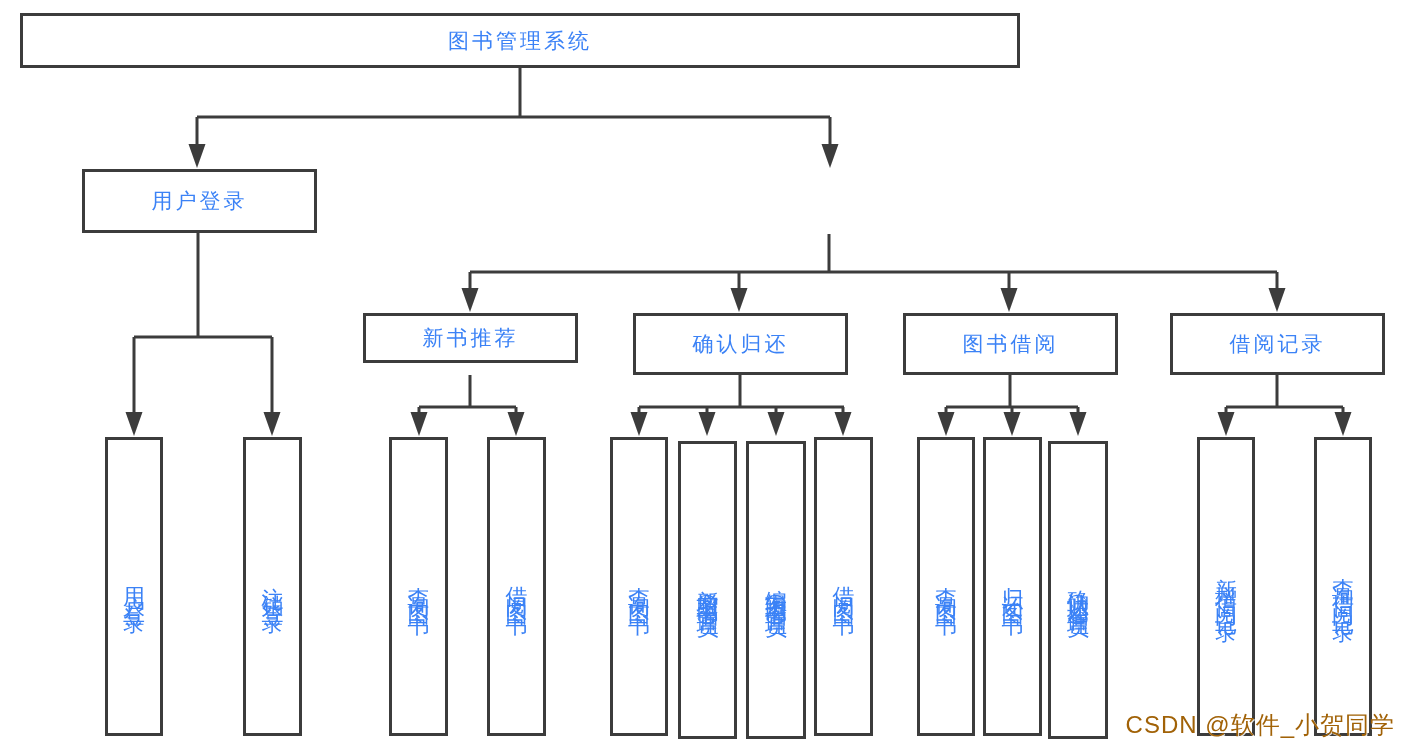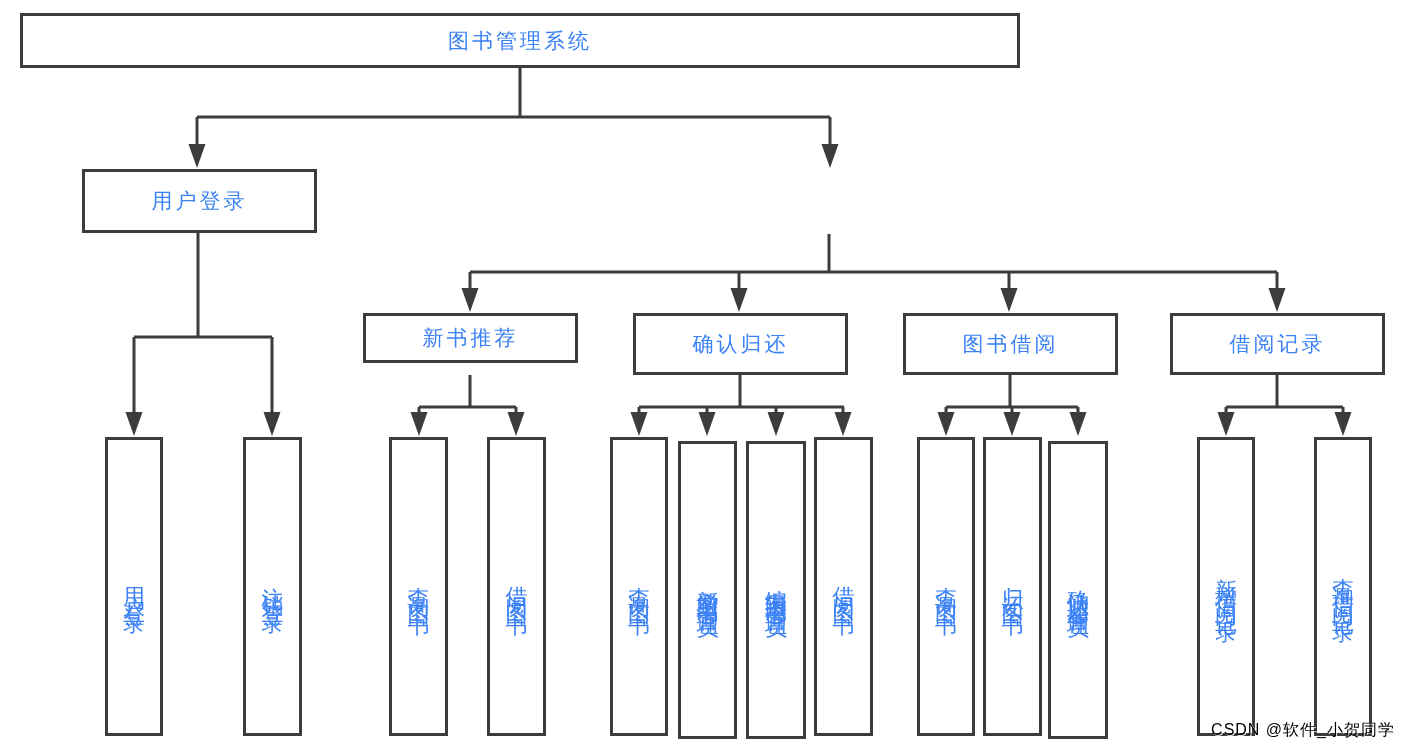--- a/index.html
+++ b/index.html
@@ -36,23 +36,23 @@
     text-orientation: mixed;
     font-size: 22px;
     letter-spacing: 9px;
     white-space: normal;
   }
   .vnode.long { letter-spacing: 4px; }
   .watermark {
     position: absolute;
     right: 10px;
     bottom: 6px;
-    font-size: 16px;
+    font-size: 24px;
     letter-spacing: 1px;
-    color: #000000;
+    color: #a16207;
     text-shadow: 1px 1px 0 rgba(255,255,255,0.85);
     z-index: 2;
   }
 </style>
 </head>
 <body>
 
 <div class="stage">
 
   <svg class="connectors" viewBox="0 0 1405 747" xmlns="http://www.w3.org/2000/svg">

